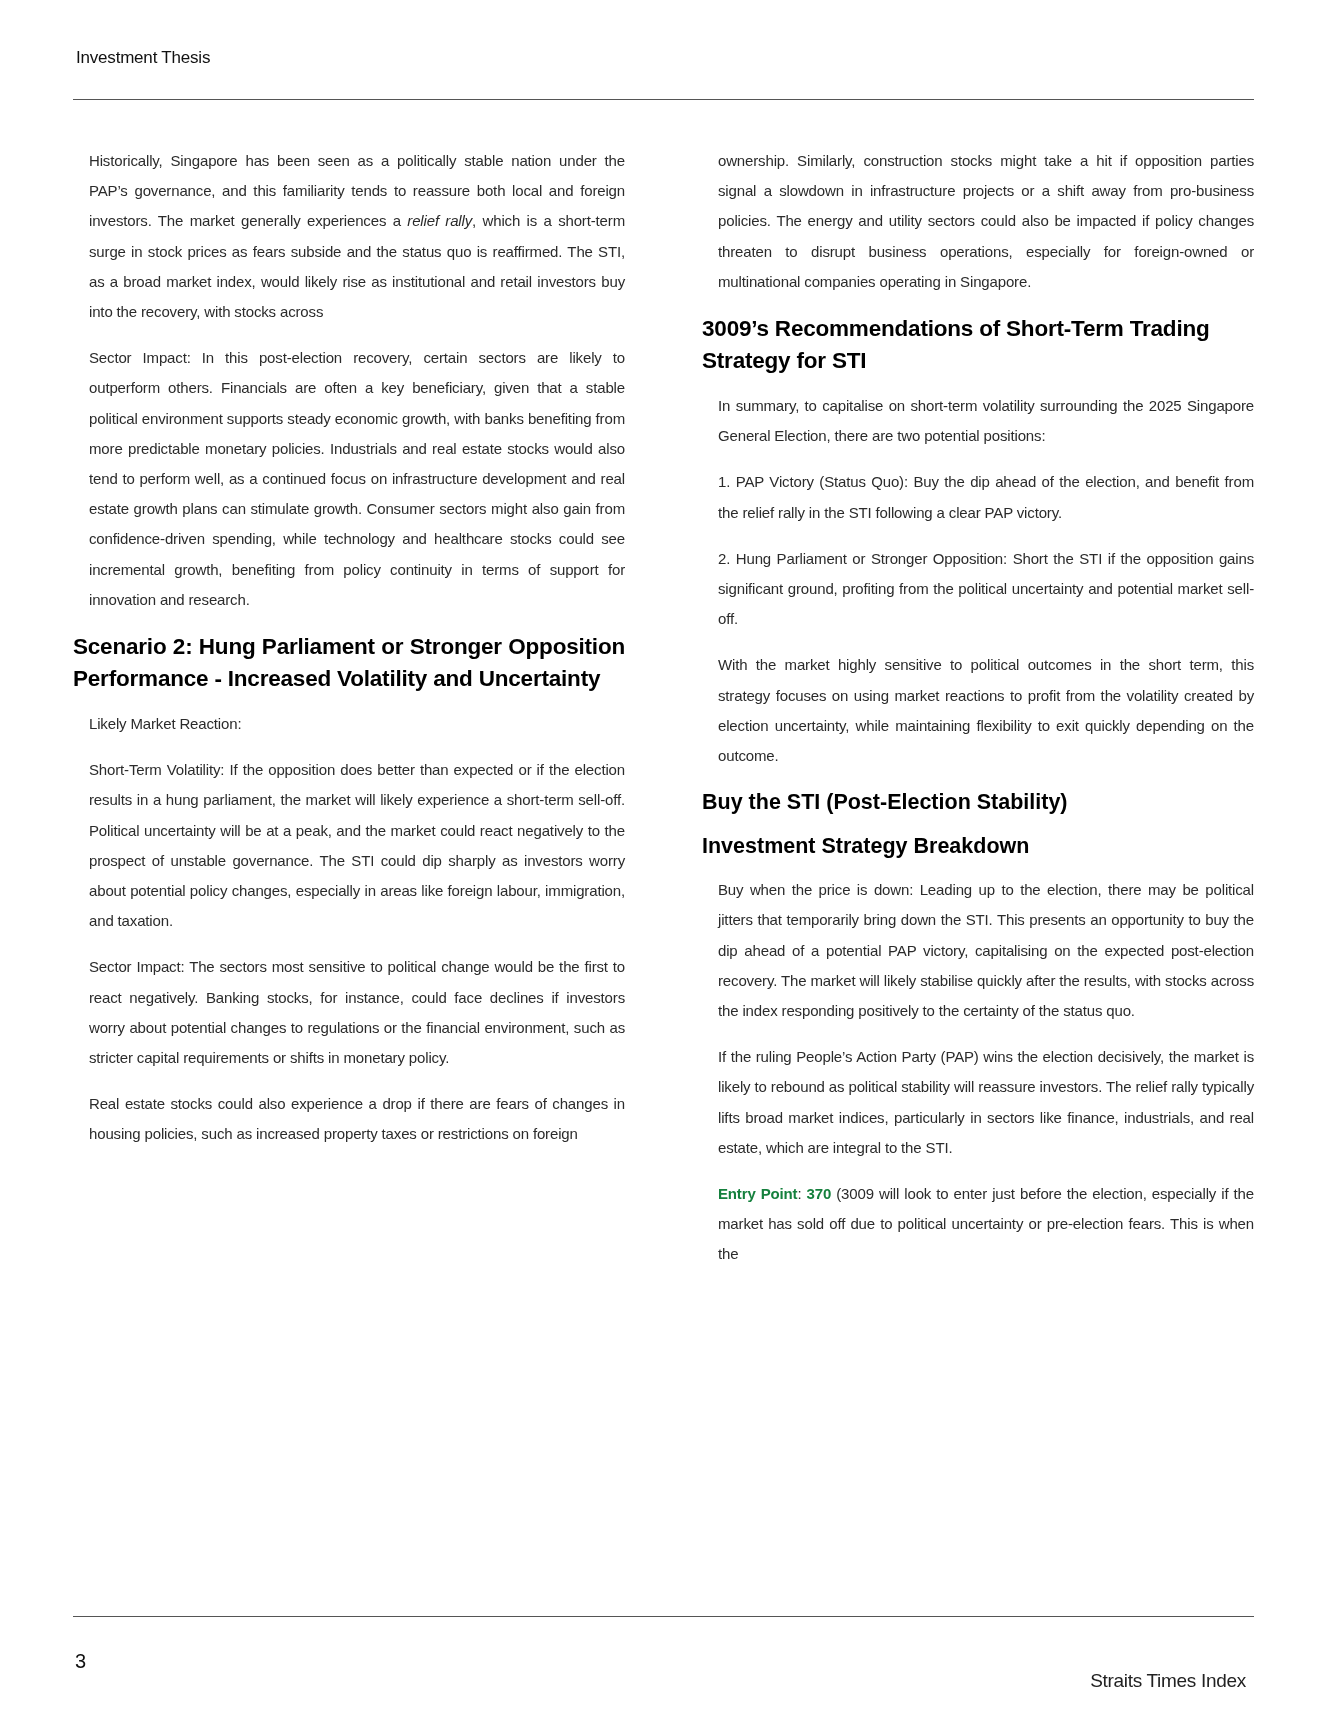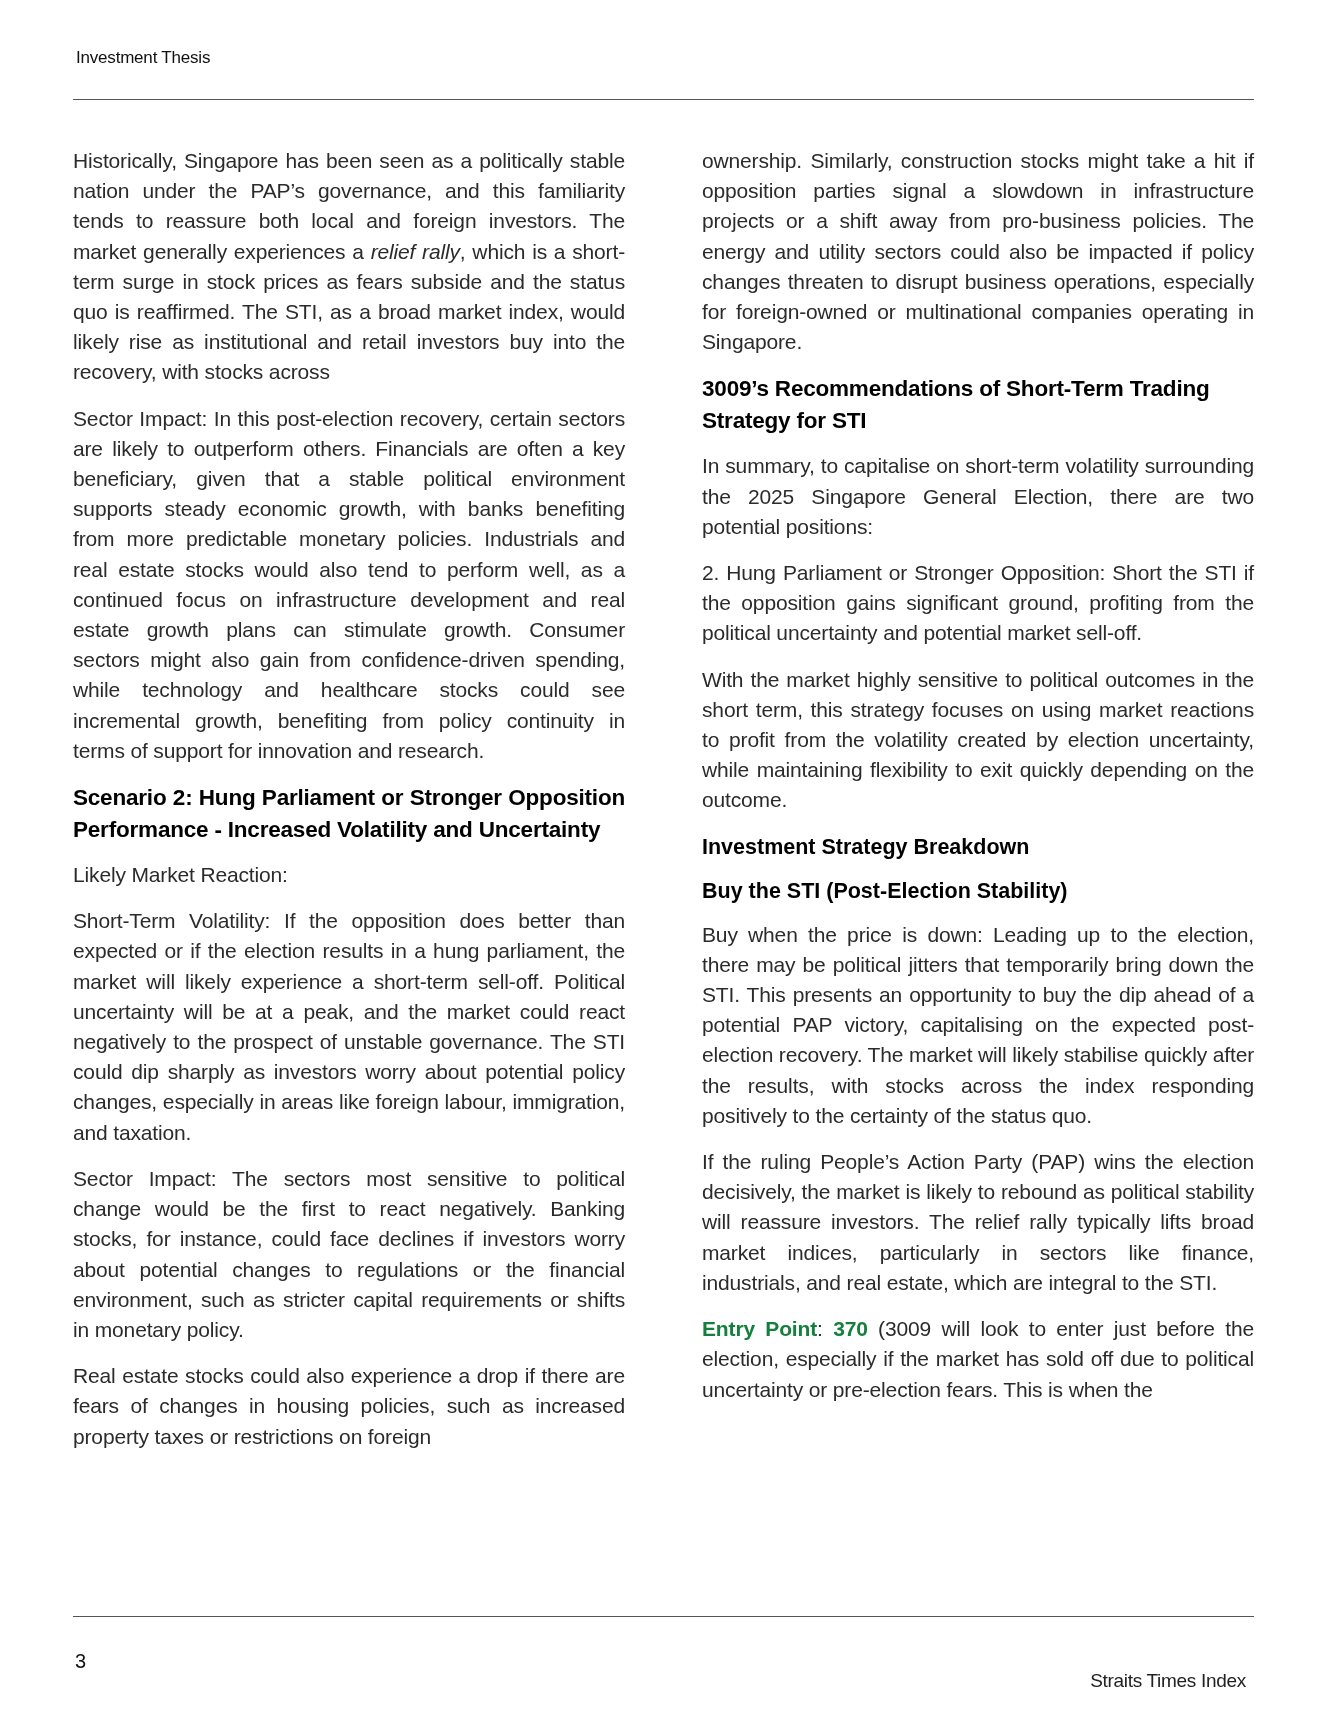--- a/index.html
+++ b/index.html
@@ -7,21 +7,21 @@
          font-family: "Liberation Sans", sans-serif; color: #2b2b2b; }
   .running-head { position: absolute; left: 76px; top: 48px; font-size: 17px; color: #111; letter-spacing: -0.2px; }
   .rule { position: absolute; left: 73px; width: 1181px; height: 0; border-top: 1.5px solid #555; }
   .rule.top { top: 99px; }
   .rule.bottom { top: 1616px; }
   .page-num { position: absolute; left: 75px; top: 1650px; font-size: 20px; color: #111; }
   .running-foot { position: absolute; right: 78px; top: 1650px; font-size: 19px; color: #222; letter-spacing: -0.3px; margin-top: 20px; }
   .col { position: absolute; top: 146px; width: 552px; }
   .col.left { left: 73px; }
   .col.right { left: 702px; }
-  p { margin: 0 0 16px 0; font-size: 21px; line-height: 30.2px; text-align: justify; letter-spacing: -0.15px; }
+  p { margin: 0 0 16px 16px; font-size: 15px; line-height: 30.2px; text-align: justify; letter-spacing: -0.15px; }
   p.nojust { text-align: left; }
   h3 { margin: 0 0 14px 0; font-size: 22.5px; line-height: 32px; font-weight: bold; color: #000; letter-spacing: -0.2px; }
   h3.justified { text-align: justify; text-align-last: left; }
   h4 { margin: 0 0 14px 0; font-size: 21.5px; line-height: 30px; font-weight: bold; color: #000; }
   em { font-style: italic; }
   strong { font-weight: bold; color: #15803d; }
 </style>
 </head>
 <body>
 
@@ -35,24 +35,25 @@
   <p class="nojust">Likely Market Reaction:</p>
   <p>Short-Term Volatility: If the opposition does better than expected or if the election results in a hung parliament, the market will likely experience a short-term sell-off. Political uncertainty will be at a peak, and the market could react negatively to the prospect of unstable governance. The STI could dip sharply as investors worry about potential policy changes, especially in areas like foreign labour, immigration, and taxation.</p>
   <p>Sector Impact: The sectors most sensitive to political change would be the first to react negatively. Banking stocks, for instance, could face declines if investors worry about potential changes to regulations or the financial environment, such as stricter capital requirements or shifts in monetary policy.</p>
   <p>Real estate stocks could also experience a drop if there are fears of changes in housing policies, such as increased property taxes or restrictions on foreign</p>
 </div>
 
 <div class="col right">
   <p>ownership. Similarly, construction stocks might take a hit if opposition parties signal a slowdown in infrastructure projects or a shift away from pro-business policies. The energy and utility sectors could also be impacted if policy changes threaten to disrupt business operations, especially for foreign-owned or multinational companies operating in Singapore.</p>
   <h3>3009’s Recommendations of Short-Term Trading Strategy for STI</h3>
   <p>In summary, to capitalise on short-term volatility surrounding the 2025 Singapore General Election, there are two potential positions:</p>
+  <p>1. PAP Victory (Status Quo): Buy the dip ahead of the election, and benefit from the relief rally in the STI following a clear PAP victory.</p>
   <p>2. Hung Parliament or Stronger Opposition: Short the STI if the opposition gains significant ground, profiting from the political uncertainty and potential market sell-off.</p>
   <p>With the market highly sensitive to political outcomes in the short term, this strategy focuses on using market reactions to profit from the volatility created by election uncertainty, while maintaining flexibility to exit quickly depending on the outcome.</p>
+  <h4>Buy the STI  (Post-Election Stability)</h4>
   <h4>Investment Strategy Breakdown</h4>
-  <h4>Buy the STI  (Post-Election Stability)</h4>
   <p>Buy when the price is down: Leading up to the election, there may be political jitters that temporarily bring down the STI. This presents an opportunity to buy the dip ahead of a potential PAP victory, capitalising on the expected post-election recovery. The market will likely stabilise quickly after the results, with stocks across the index responding positively to the certainty of the status quo.</p>
   <p>If the ruling People’s Action Party (PAP) wins the election decisively, the market is likely to rebound as political stability will reassure investors. The relief rally typically lifts broad market indices, particularly in sectors like finance, industrials, and real estate, which are integral to the STI.</p>
   <p><strong>Entry Point</strong><span>: </span><strong>370</strong><span> (3009 will look to enter just before the election, especially if the market has sold off due to political uncertainty or pre-election fears. This is when the</span></p>
 </div>
 
 <div class="rule bottom"></div>
 <div class="page-num">3</div>
 <div class="running-foot">Straits Times Index</div>
 
 </body></html>

